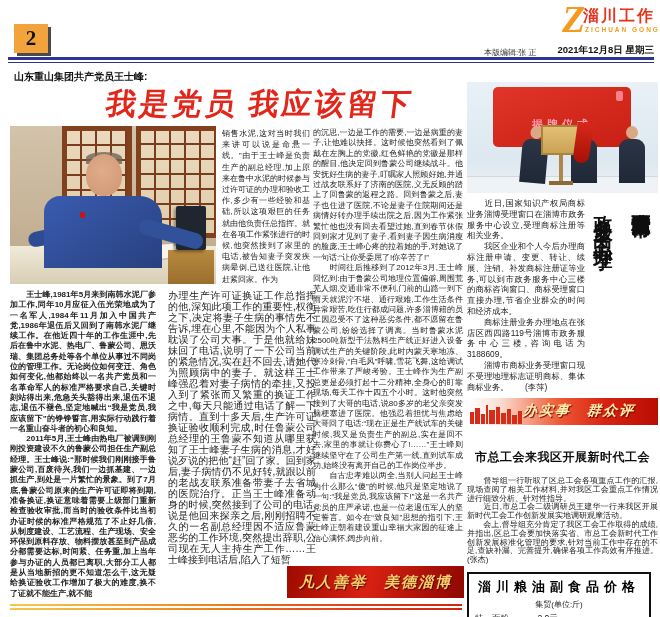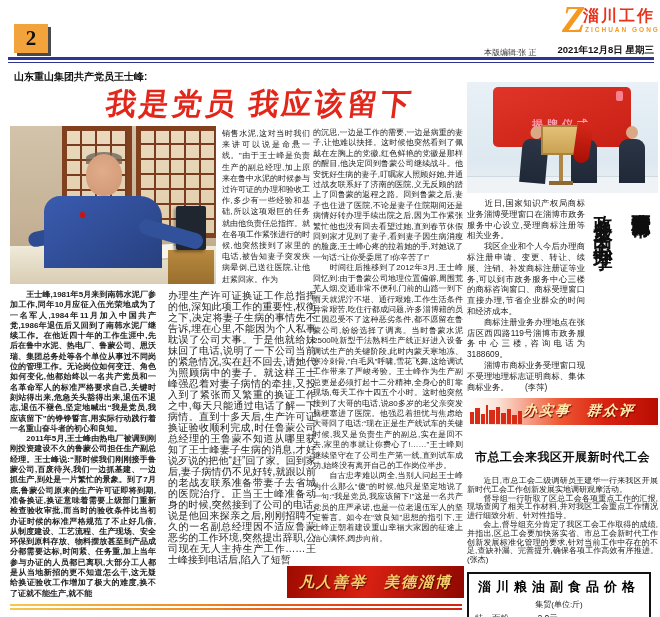--- a/index.html
+++ b/index.html
@@ -220,22 +220,22 @@
         <rect x="49" y="9" width="4" height="13"></rect>
       </g>
     </svg>
     <span class="campaign-text">办实事　群众评</span>
   </div>
 
   <div class="union-headline">
     <div>市总工会来我区开展新时代工会</div>
   </div>
   <div class="union-body">
+    <p>　　督导组一行听取了区总工会各项重点工作的汇报,现场查阅了相关工作材料,并对我区工会重点工作情况进行细致分析、针对性指导。</p>
     <p>　　近日,市总工会二级调研员王建华一行来我区开展新时代工会工作创新发展实地调研观摩活动。</p>
-    <p>　　督导组一行听取了区总工会各项重点工作的汇报,现场查阅了相关工作材料,并对我区工会重点工作情况进行细致分析、针对性指导。</p>
     <p>　　会上,督导组充分肯定了我区工会工作取得的成绩,并指出,区总工会要加快落实省、市总工会新时代工作创新发展标准化管理的要求,针对当前工作中存在的不足,查缺补漏、完善提升,确保各项工作高效有序推进。(张杰)</p>
   </div>
 
   <div class="price-box">
     <div class="price-title">淄川粮油副食品价格</div>
     <div class="price-sub">集贸(单位:斤)</div>
     <div class="price-row">
       <span>特一面粉</span>
       <span class="price-val">2.0元</span>
     </div>

